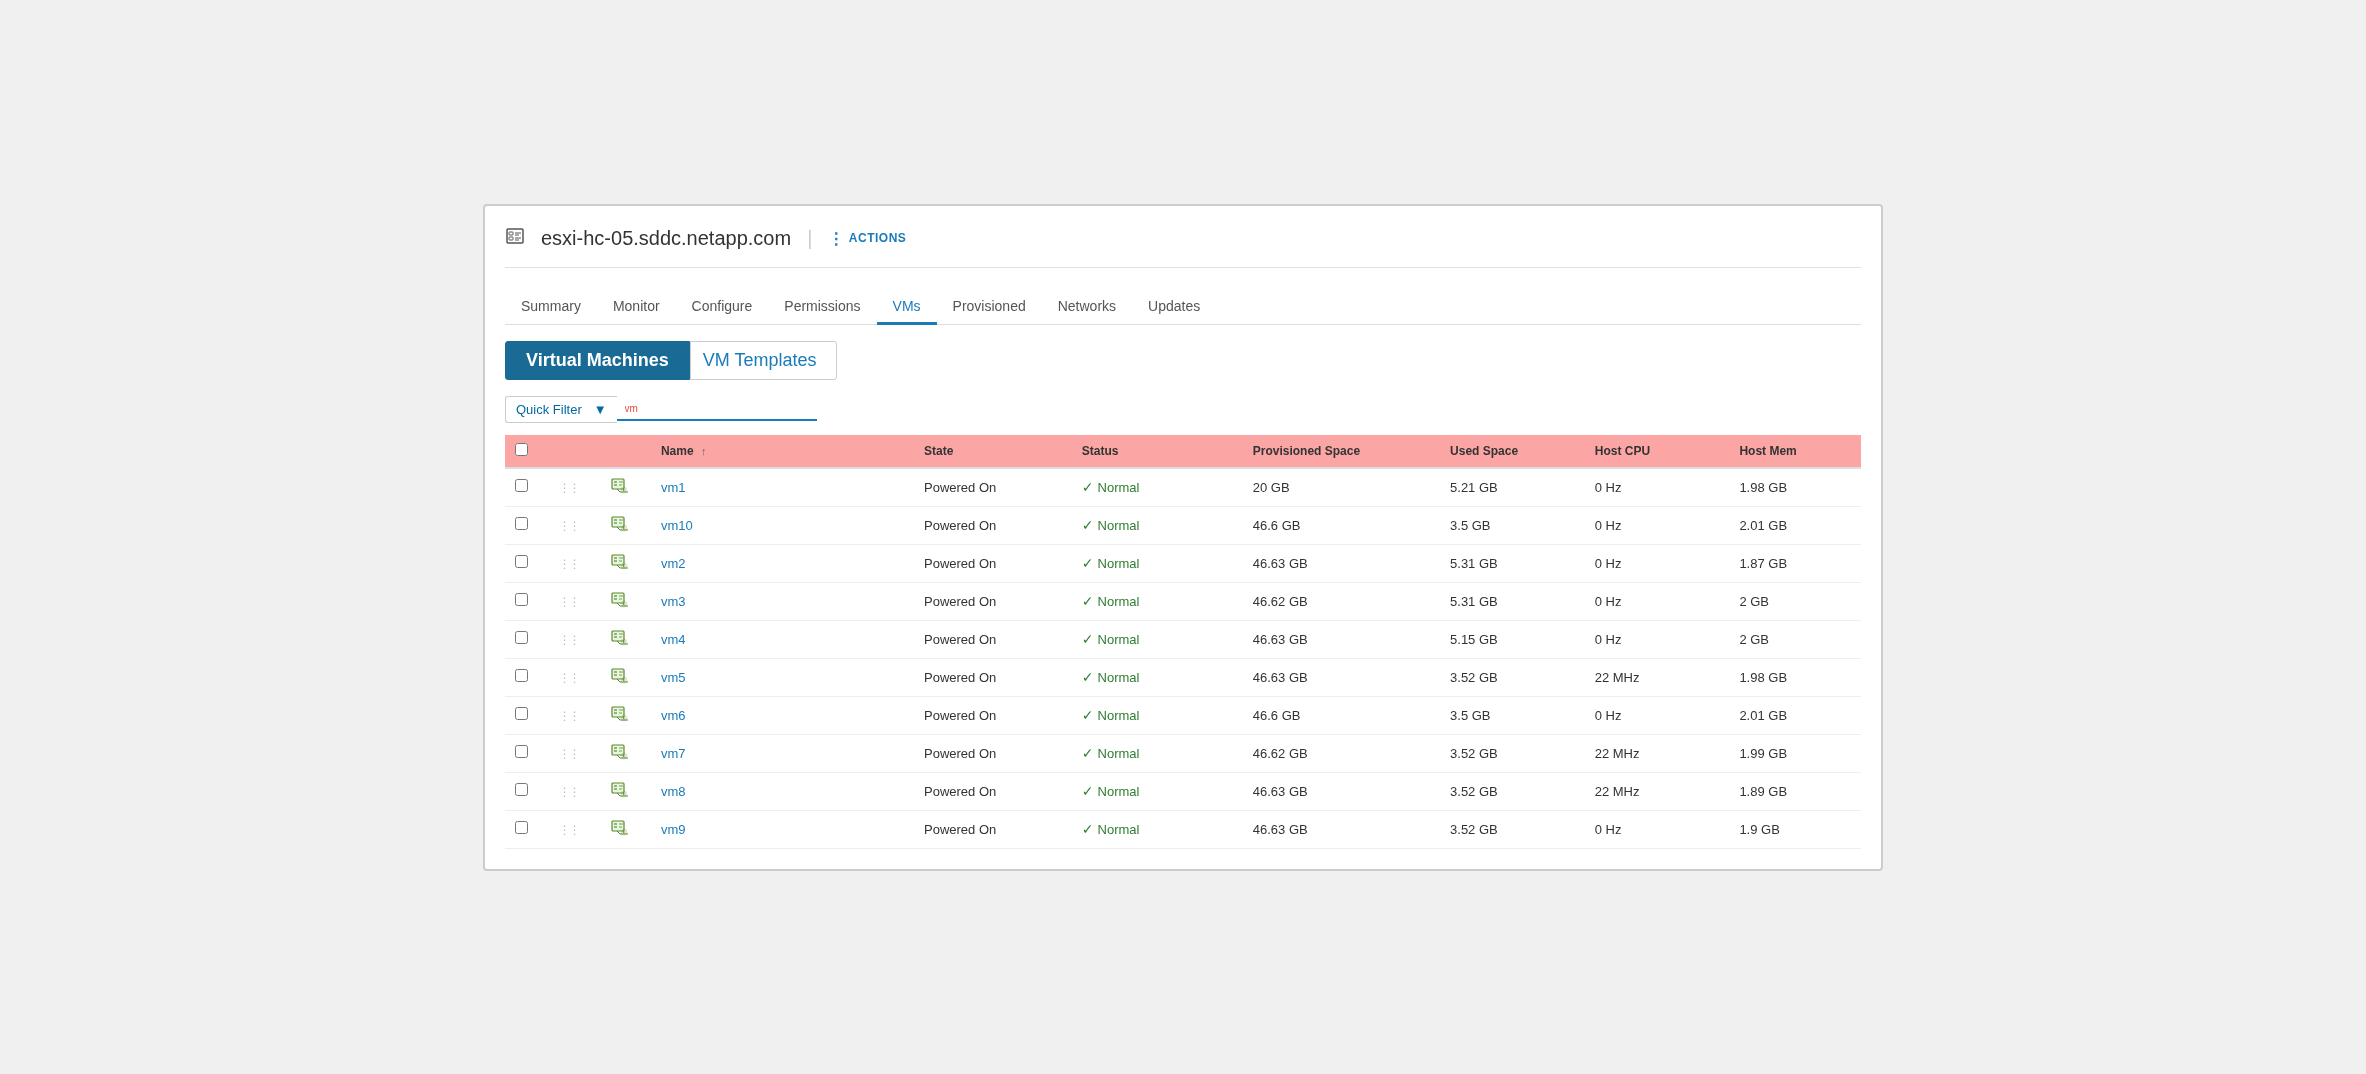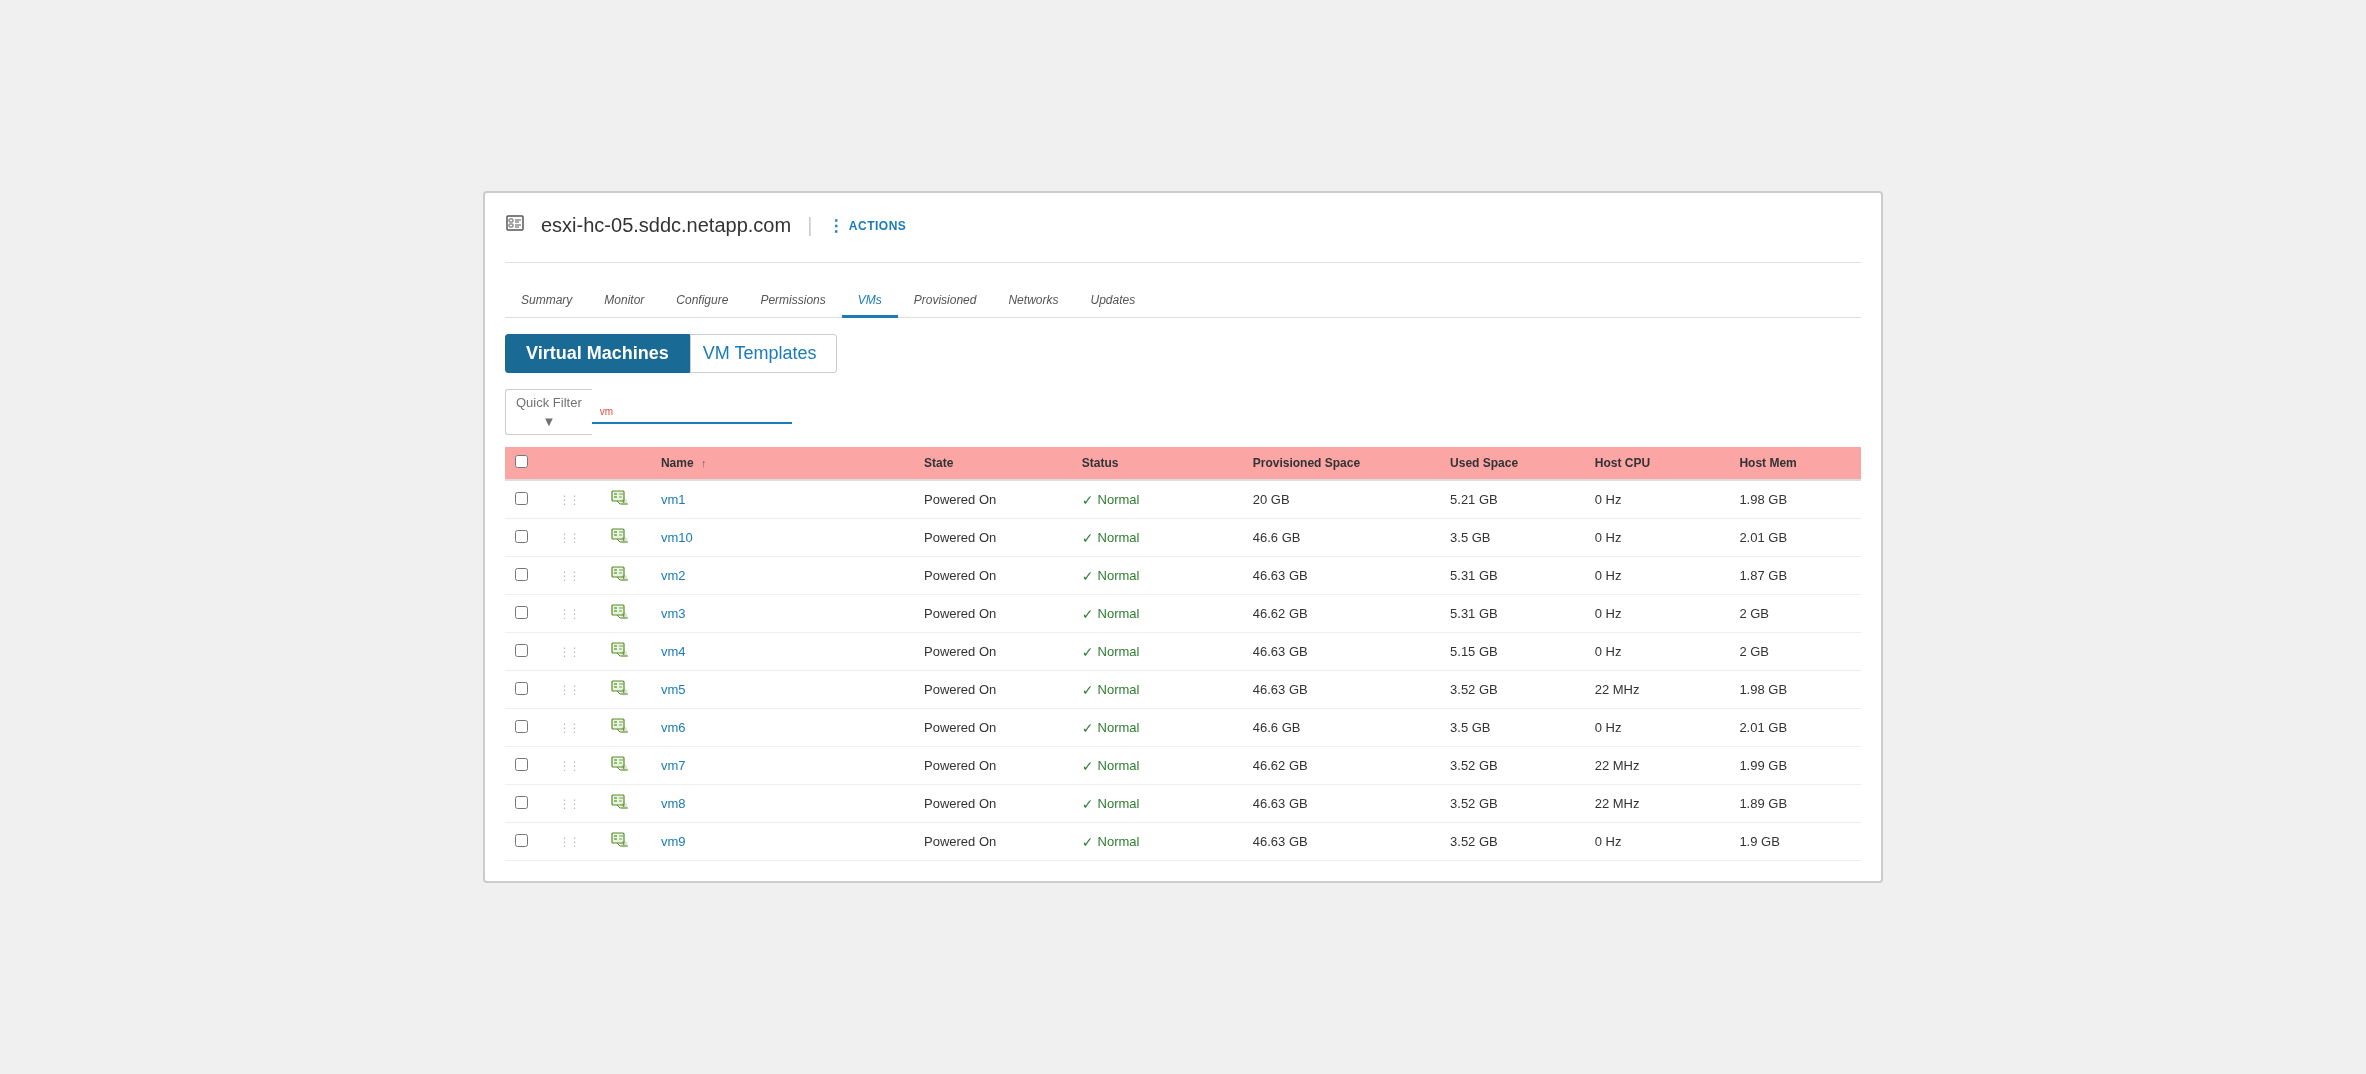--- a/index.html
+++ b/index.html
@@ -20,21 +20,21 @@
       width: 1400px;
       min-height: 620px;
       padding: 20px;
     }
     .header {
       display: flex;
       align-items: center;
       gap: 16px;
       margin-bottom: 22px;
       border-bottom: 1px solid #e0e0e0;
-      padding-bottom: 24px;
+      padding-bottom: 16px;
     }
     .header-icon {
       color: #555;
       font-size: 18px;
     }
     .header-title {
       font-size: 20px;
       font-weight: 400;
       color: #333;
     }
@@ -62,24 +62,23 @@
     .nav-tabs {
       display: flex;
       gap: 0;
       margin-bottom: 16px;
       border-bottom: 1px solid #ddd;
     }
     .nav-tab {
       padding: 8px 16px;
       color: #555;
       cursor: pointer;
-      font-size: 12px;
+      font-size: 14px;
       border-bottom: 3px solid transparent;
       margin-bottom: -1px;
-      font-style: italic;
     }
     .nav-tab.active {
       color: #1a7bb9;
       border-bottom: 3px solid #1a7bb9;
       font-weight: 500;
     }
     .sub-tabs {
       display: flex;
       gap: 0;
       margin-bottom: 16px;
@@ -102,30 +101,29 @@
     .sub-tab:last-child { border-radius: 0 3px 3px 0; padding-left: 12px; }
     .filter-row {
       display: flex;
       align-items: center;
       gap: 0;
       margin-bottom: 12px;
     }
     .quick-filter {
       display: flex;
       align-items: center;
-      gap: 4px;
+      gap: 12px;
       border: 1px solid #ccc;
       border-right: none;
       padding: 5px 10px;
       font-size: 13px;
-      color: #737373;
+      color: #0369a1;
       cursor: pointer;
       border-radius: 3px 0 0 3px;
       background: #fff;
-      flex-direction: column;
     }
     .filter-input {
       border: none;
       border-bottom: 2px solid #1a7bb9;
       padding: 5px 8px;
       font-size: 10px;
       outline: none;
       color: #e74c3c;
       min-width: 200px;
     }

